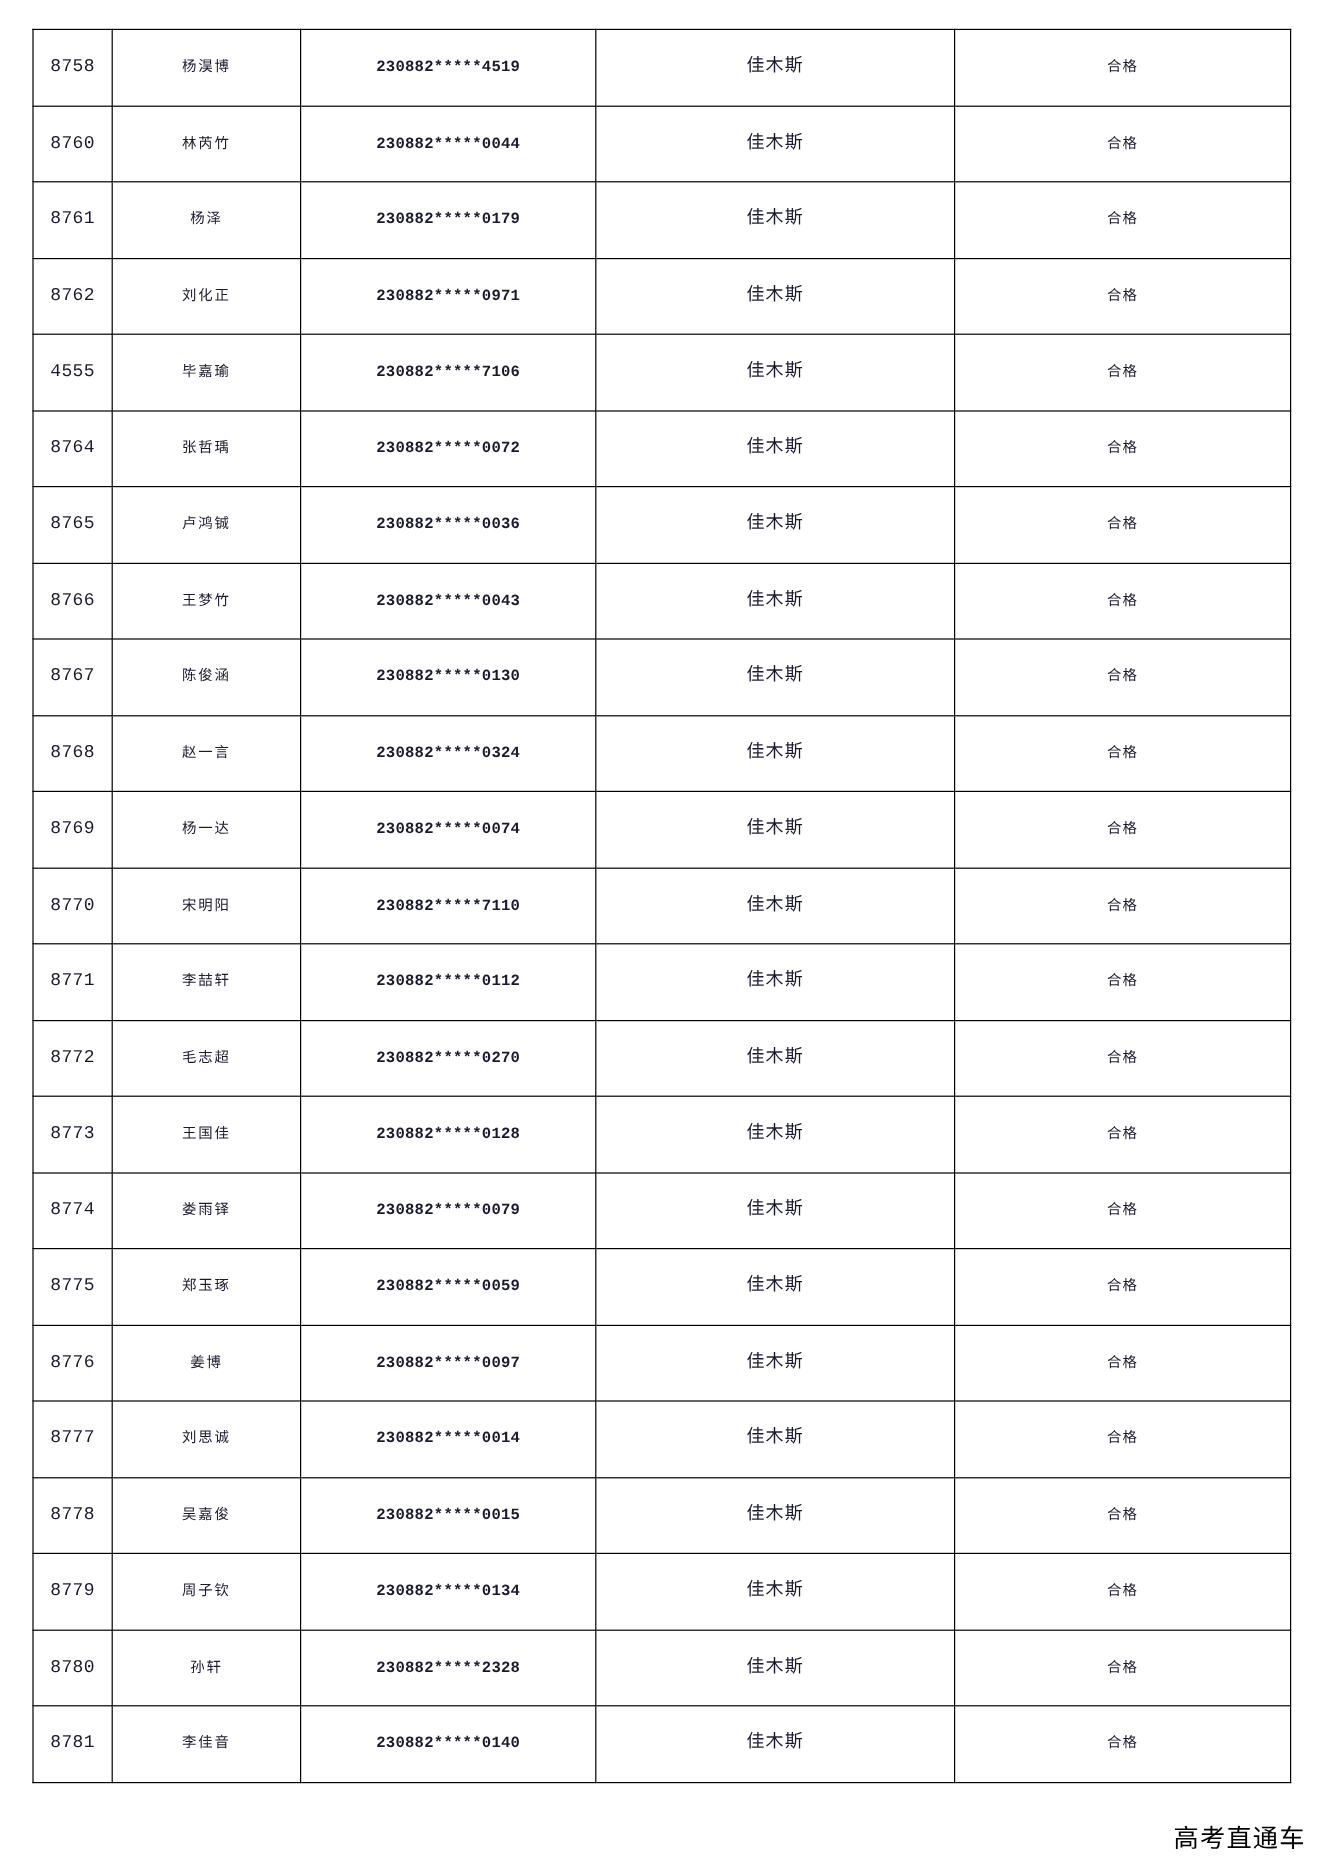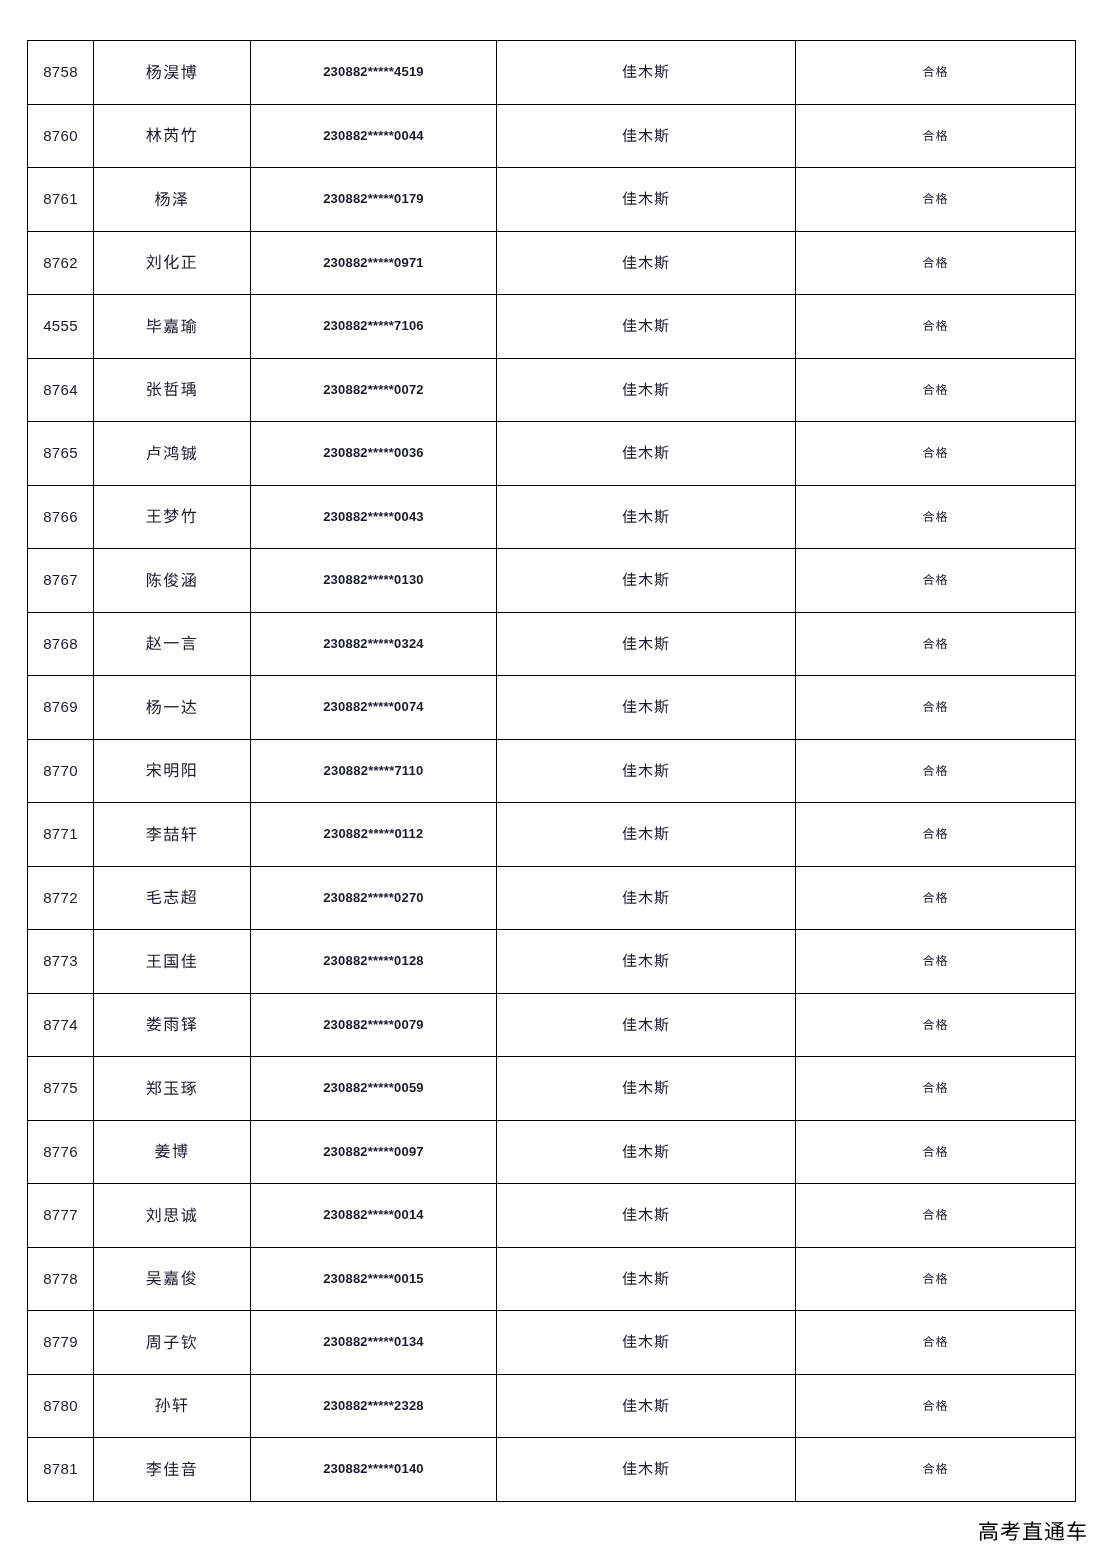--- a/index.html
+++ b/index.html
@@ -18,25 +18,26 @@
   }
   #page {
     position: relative;
     width: 1102px;
     height: 1559px;
     box-sizing: border-box;
   }
   table.roster {
     position: absolute;
     left: 27px;
-    top: 40px;
+    top: 24px;
     width: 1048px;
     border-collapse: collapse;
     table-layout: fixed;
     font-size: 15px;
+    font-family: Liberation Mono, monospace;
   }
   table.roster col.c-index { width: 66px; }
   table.roster col.c-name  { width: 157px; }
   table.roster col.c-id    { width: 246px; }
   table.roster col.c-city  { width: 299px; }
   table.roster col.c-result{ width: 280px; }
 
   table.roster td {
     border: 1px solid #000000;
     height: 62.5px;
@@ -44,21 +45,21 @@
     vertical-align: middle;
     padding: 0 4px;
     line-height: 1.2;
     white-space: nowrap;
   }
   td.cell-index {
     font-size: 15px;
     letter-spacing: 0.3px;
   }
   td.cell-name {
-    font-size: 16px;
+    font-size: 12px;
     letter-spacing: 1.5px;
   }
   td.cell-id {
     font-size: 13px;
     font-weight: 700;
     letter-spacing: 0.2px;
   }
   td.cell-city {
     font-size: 15px;
     letter-spacing: 1px;

